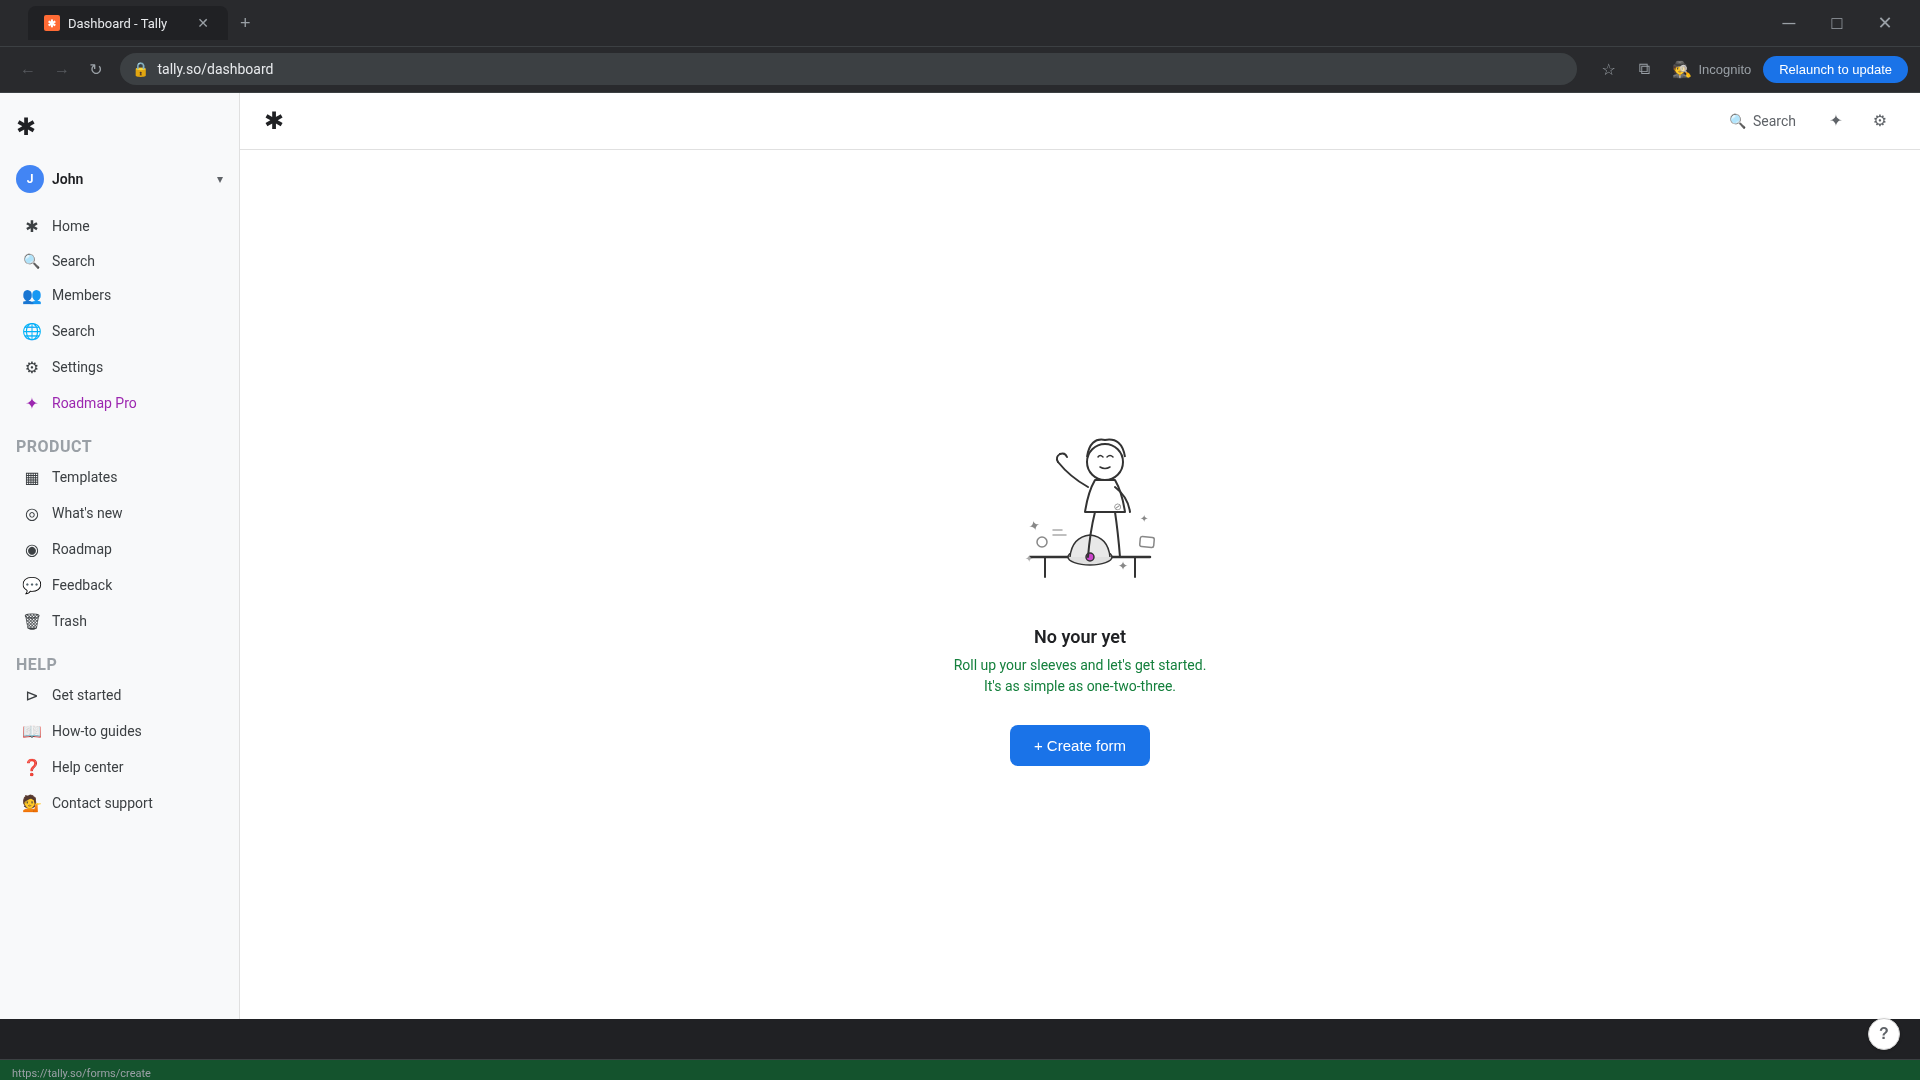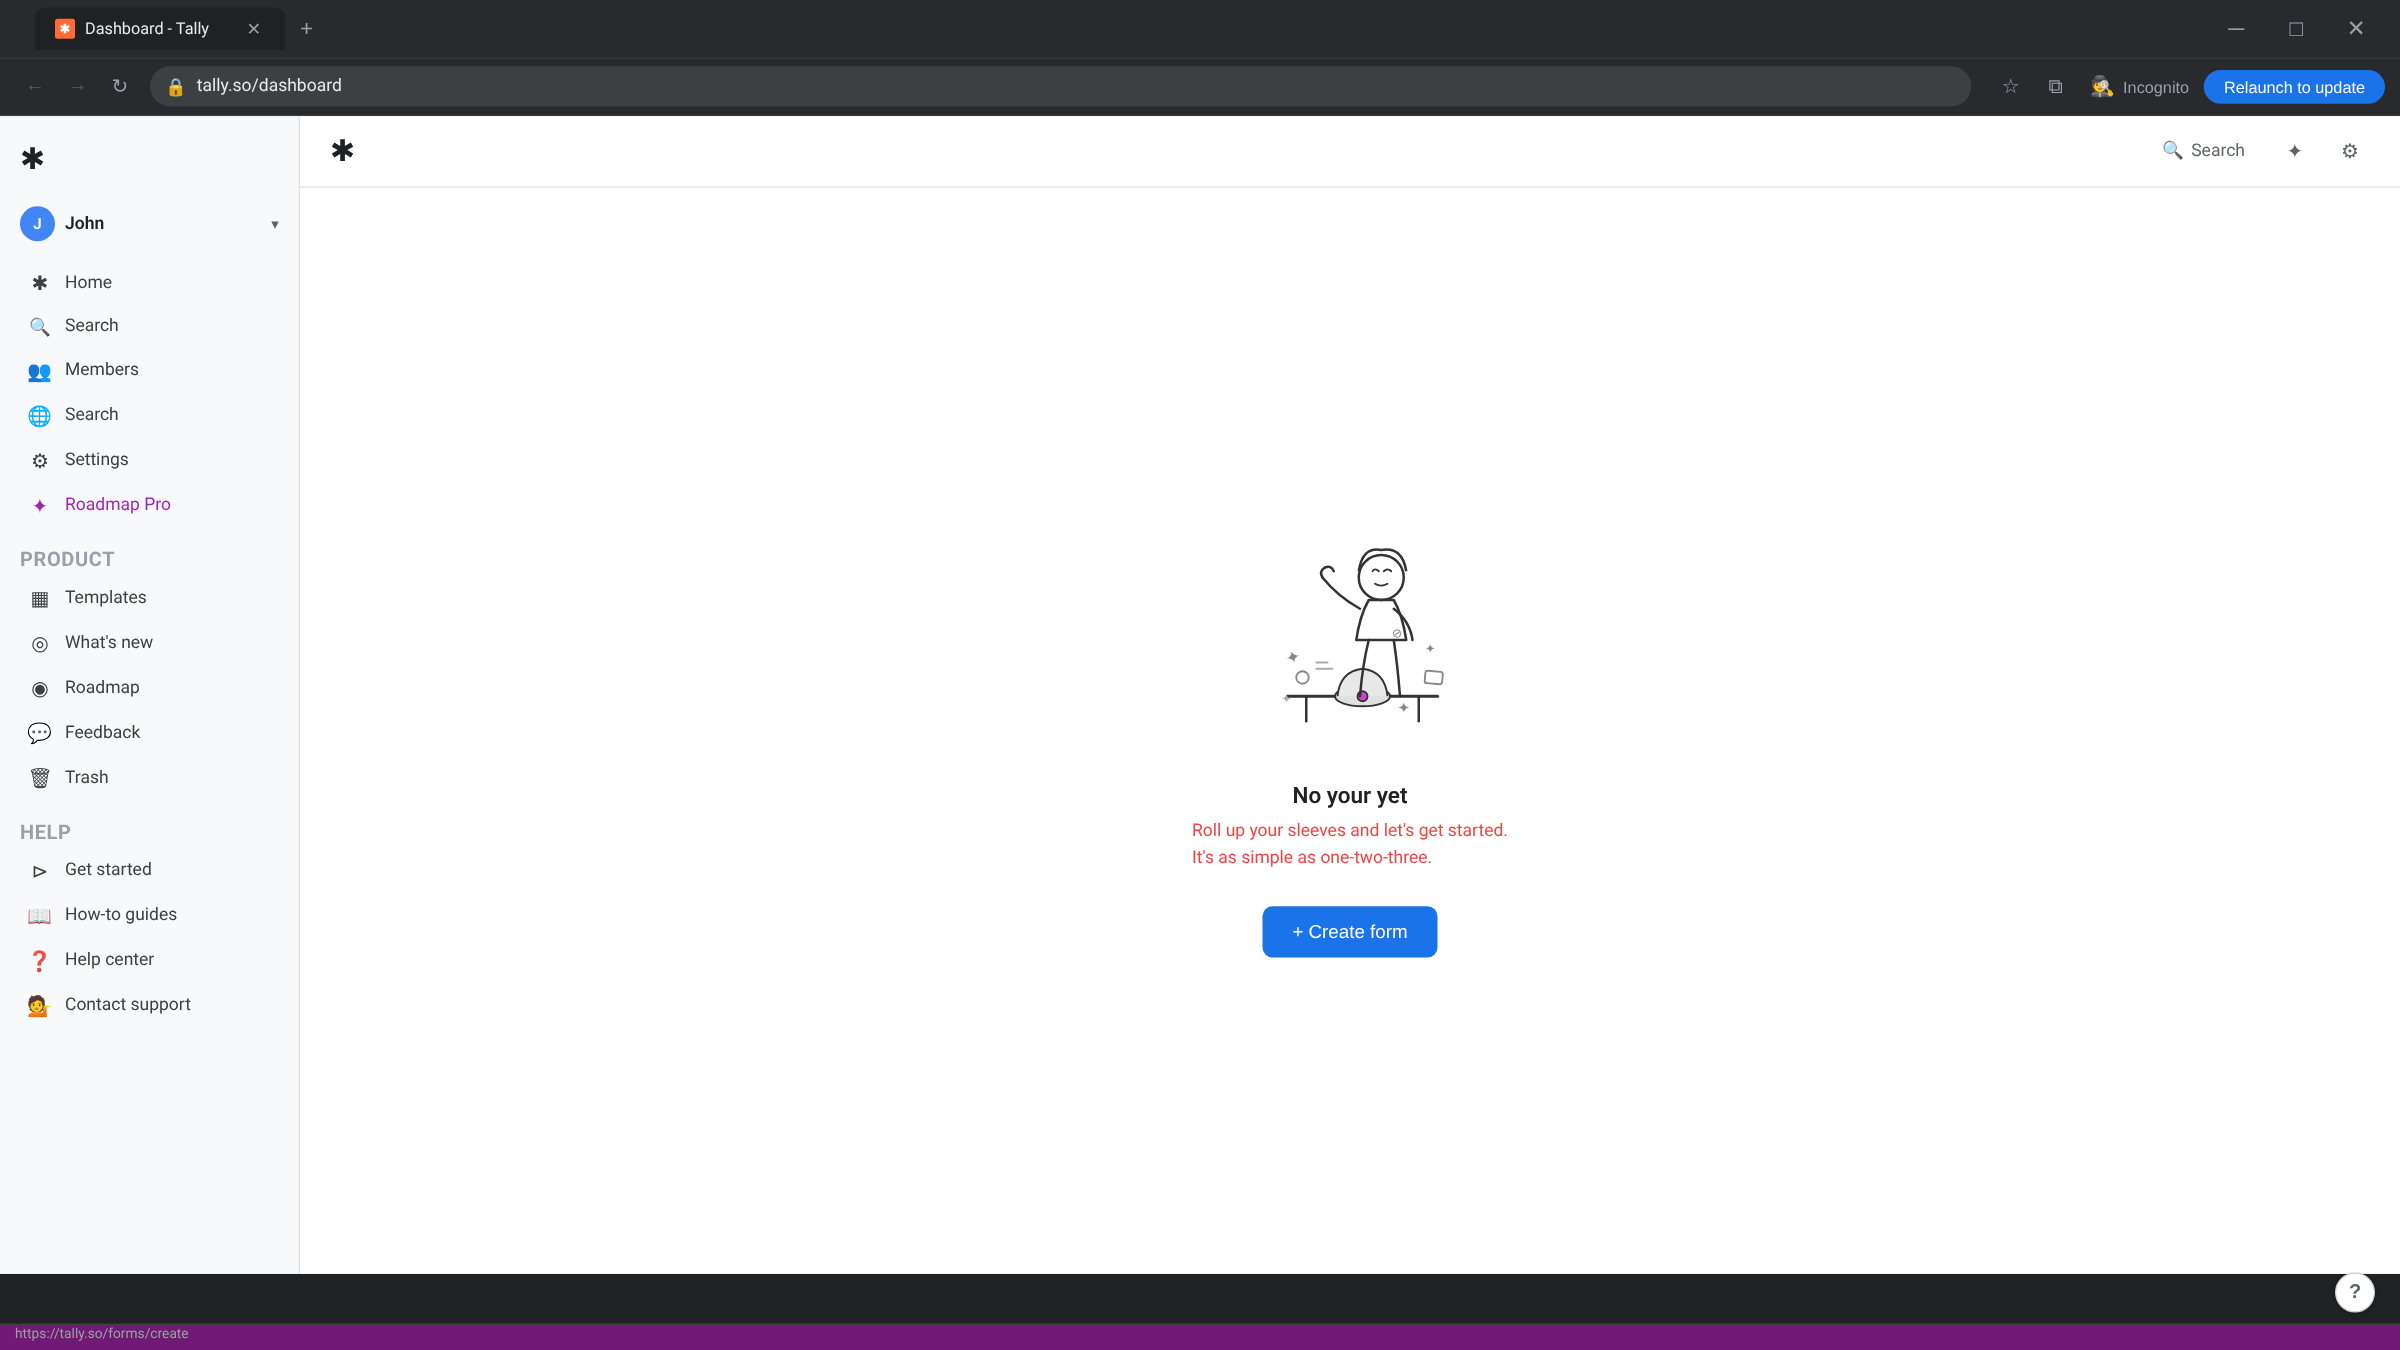--- a/index.html
+++ b/index.html
@@ -55,25 +55,25 @@
     .main-header-left { display: flex; align-items: center; }
     .tally-star { font-size: 24px; color: #202124; }
     .main-header-right { display: flex; align-items: center; gap: 12px; }
     .header-search { display: flex; align-items: center; gap: 6px; color: #5f6368; font-size: 14px; cursor: pointer; padding: 6px 12px; border-radius: 6px; }
     .header-icon-btn { background: none; border: none; color: #5f6368; cursor: pointer; width: 32px; height: 32px; border-radius: 50%; display: flex; align-items: center; justify-content: center; font-size: 16px; }
 
     
     .empty-state { flex: 1; display: flex; flex-direction: column; align-items: center; justify-content: center; padding: 40px; }
     .illustration { width: 220px; height: 200px; margin-bottom: 24px; }
     .empty-title { font-size: 18px; font-weight: 600; color: #202124; margin-bottom: 8px; }
-    .empty-subtitle { font-size: 14px; color: #ef4444; text-align: left; line-height: 1.5; margin-bottom: 28px; }
+    .empty-subtitle { font-size: 14px; color: #15803d; text-align: center; line-height: 1.5; margin-bottom: 28px; }
     .create-form-btn { background: #1a73e8; color: white; border: none; border-radius: 8px; padding: 12px 24px; font-size: 15px; font-weight: 500; cursor: pointer; display: flex; align-items: center; gap: 8px; }
 
     
-    .status-bar { background: #701a75; height: 22px; display: flex; align-items: flex-start; padding: 0 12px; border-top: 1px solid #3c4043; margin-top: 40px; }
+    .status-bar { background: #14532d; height: 22px; display: flex; align-items: flex-end; padding: 0 12px; border-top: 1px solid #3c4043; margin-top: 40px; }
     .status-url { font-size: 11px; color: #9aa0a6; }
 
     
     .help-btn { position: fixed; bottom: 30px; right: 20px; width: 32px; height: 32px; border-radius: 50%; border: 1px solid #d0d0d0; background: white; color: #5f6368; font-size: 16px; font-weight: bold; cursor: pointer; display: flex; align-items: center; justify-content: center; box-shadow: 0 1px 3px rgba(0,0,0,0.2); }
   </style>
 </head>
 <body>
 
 <div style="width:1920px; height:1080px; display:flex; flex-direction:column; background:#202124;">
 

